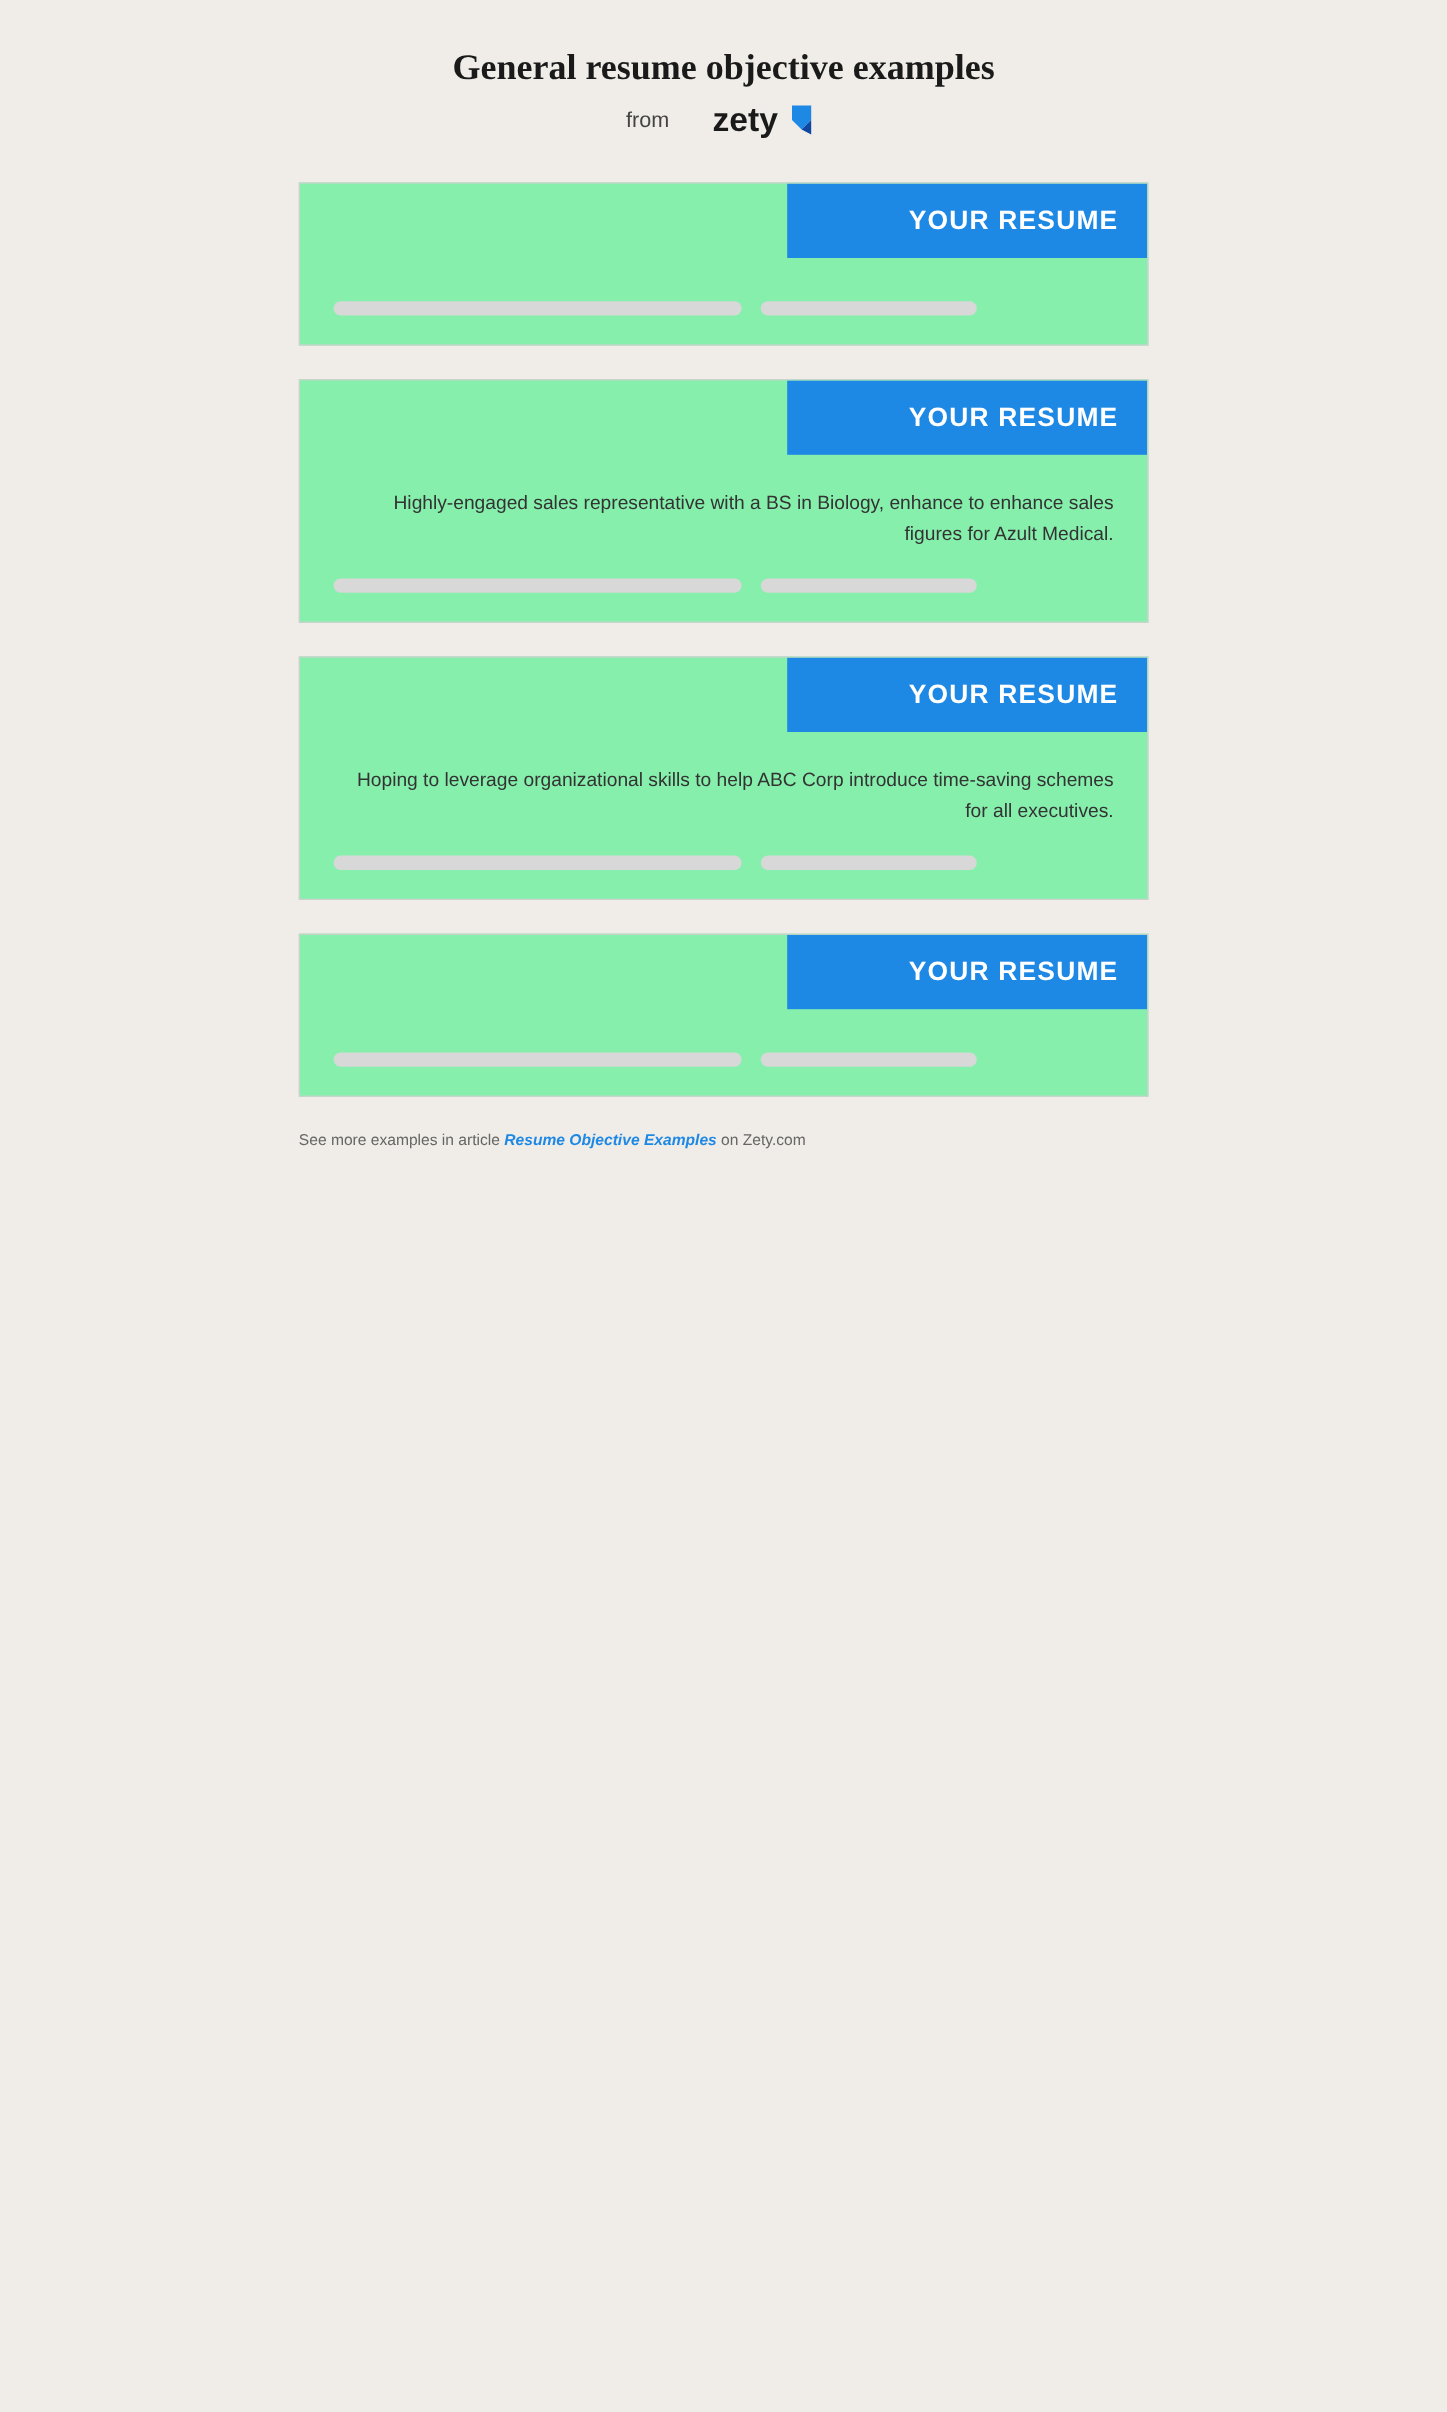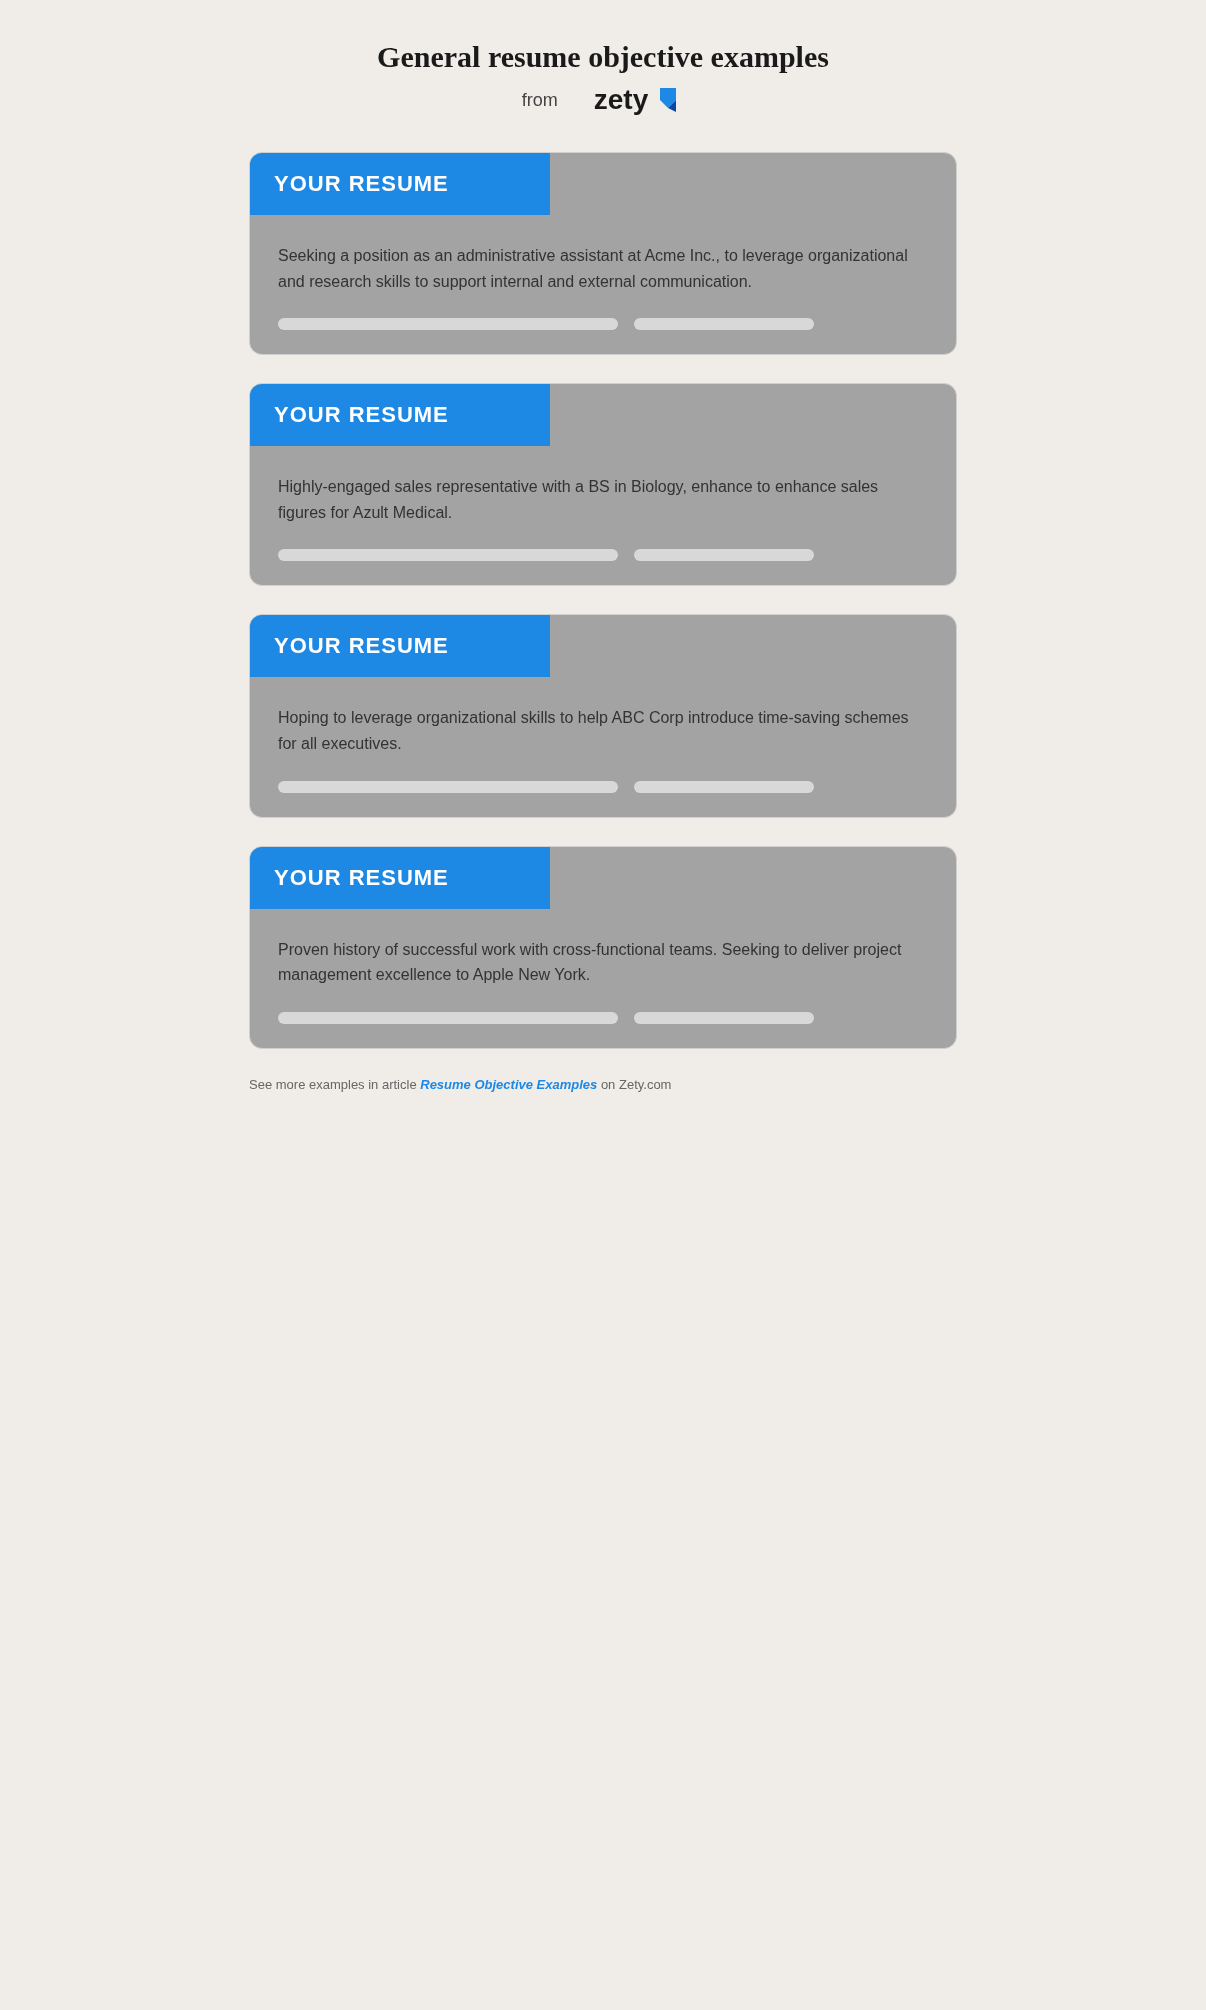--- a/index.html
+++ b/index.html
@@ -57,25 +57,26 @@
       font-weight: bold;
       color: #1a1a1a;
     }
 
     .brand-icon {
       width: 32px;
       height: 32px;
     }
 
     .resume-card {
-      background-color: #a3a3a3;
+      background-color: #86efac;
       border: 1px solid #d0d0d0;
-      border-radius: 13px;
+      border-radius: 0;
       margin-bottom: 28px;
       overflow: hidden;
+      text-align: right;
     }
 
     .resume-header {
       background-color: #1e88e5;
       padding: 18px 24px;
       display: inline-block;
       min-width: 300px;
     }
 
     .resume-header-text {
@@ -147,21 +148,20 @@
       </svg>
     </div>
   </div>
 
   <div id="cards-container">
       <div class="resume-card">
       <div class="resume-header">
         <span class="resume-header-text">YOUR RESUME</span>
       </div>
       <div class="resume-body">
-        <p class="resume-objective">Seeking a position as an administrative assistant at Acme Inc., to leverage organizational and research skills to support internal and external communication.</p>
         <div class="resume-lines">
           <div class="resume-line line-long"></div>
           <div class="resume-line line-short"></div>
         </div>
       </div>
     </div>
       <div class="resume-card">
       <div class="resume-header">
         <span class="resume-header-text">YOUR RESUME</span>
       </div>
@@ -183,21 +183,20 @@
           <div class="resume-line line-long"></div>
           <div class="resume-line line-short"></div>
         </div>
       </div>
     </div>
       <div class="resume-card">
       <div class="resume-header">
         <span class="resume-header-text">YOUR RESUME</span>
       </div>
       <div class="resume-body">
-        <p class="resume-objective">Proven history of successful work with cross-functional teams. Seeking to deliver project management excellence to Apple New York.</p>
         <div class="resume-lines">
           <div class="resume-line line-long"></div>
           <div class="resume-line line-short"></div>
         </div>
       </div>
     </div>
     </div>
 
   <div class="footer-note">
     <span>See more examples in article </span><em>Resume Objective Examples</em><span> on Zety.com</span>

